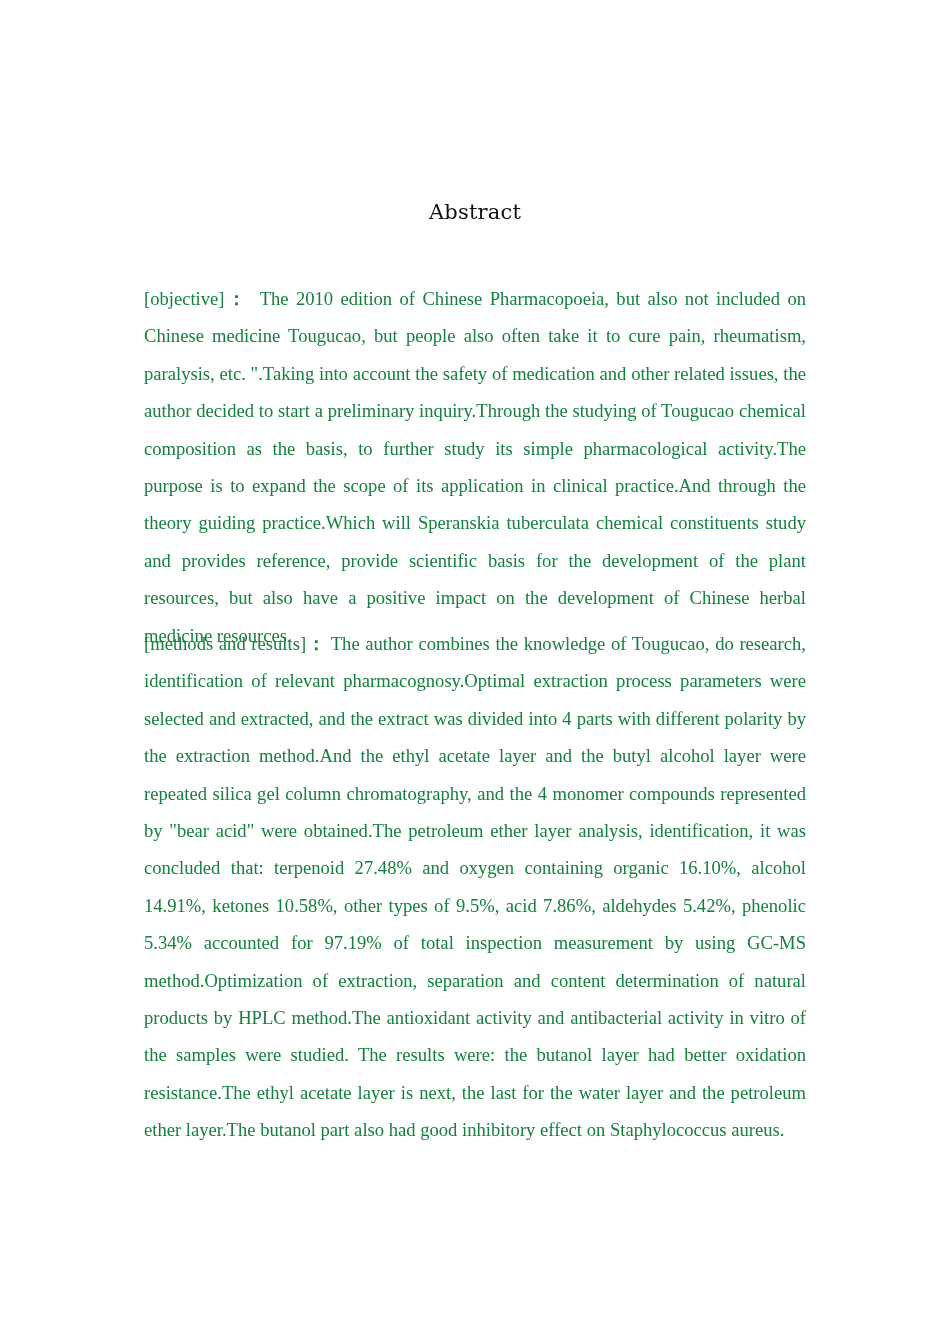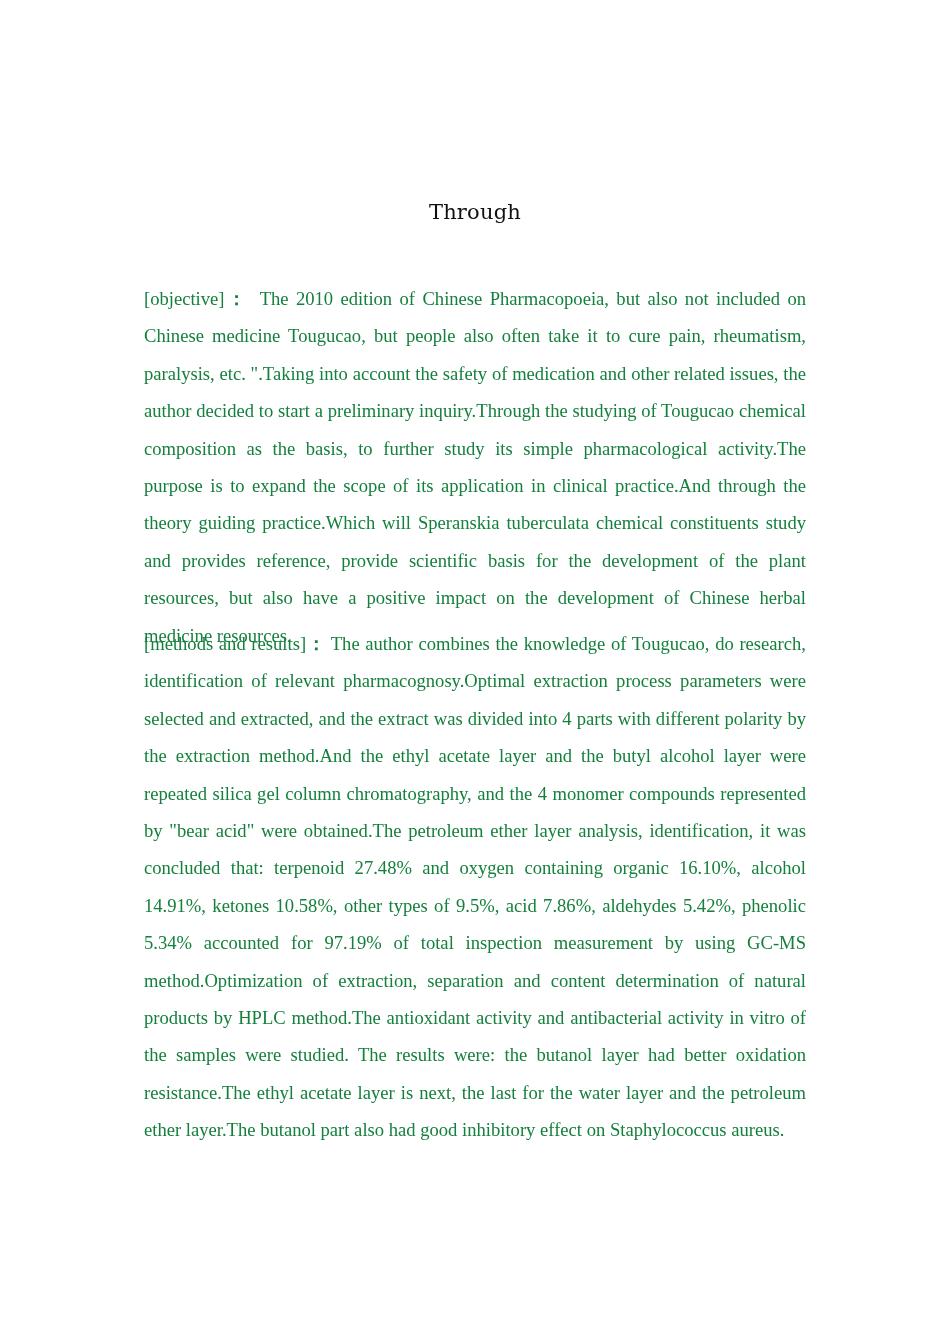--- a/index.html
+++ b/index.html
@@ -52,18 +52,18 @@
     }
     .colon {
       font-weight: bold;
       margin-right: 4px;
     }
   </style>
 </head>
 <body>
 
 <div class="page">
-  <div class="title">Through</div>
+  <div class="title">Abstract</div>
 
   <p class="body-text para-objective"><span class="label">[objective]</span><span class="colon">：</span><span> The 2010 edition of Chinese Pharmacopoeia, but also not included on Chinese medicine Tougucao, but people also often take it to cure pain, rheumatism, paralysis, etc. ".Taking into account the safety of medication and other related issues, the author decided to start a preliminary inquiry.Through the studying of Tougucao chemical composition as the basis, to further study its simple pharmacological activity.The purpose is to expand the scope of its application in clinical practice.And through the theory guiding practice.Which will Speranskia tuberculata chemical constituents study and provides reference, provide scientific basis for the development of the plant resources, but also have a positive impact on the development of Chinese herbal medicine resources.</span></p>
 
   <p class="body-text para-methods"><span class="label">[methods and results]</span><span class="colon">：</span><span>The author combines the knowledge of Tougucao, do research, identification of relevant pharmacognosy.Optimal extraction process parameters were selected and extracted, and the extract was divided into 4 parts with different polarity by the extraction method.And the ethyl acetate layer and the butyl alcohol layer were repeated silica gel column chromatography, and the 4 monomer compounds represented by "bear acid" were obtained.The petroleum ether layer analysis, identification, it was concluded that: terpenoid 27.48% and oxygen containing organic 16.10%, alcohol 14.91%, ketones 10.58%, other types of 9.5%, acid 7.86%, aldehydes 5.42%, phenolic 5.34% accounted for 97.19% of total inspection measurement by using GC-MS method.Optimization of extraction, separation and content determination of natural products by HPLC method.The antioxidant activity and antibacterial activity in vitro of the samples were studied. The results were: the butanol layer had better oxidation resistance.The ethyl acetate layer is next, the last for the water layer and the petroleum ether layer.The butanol part also had good inhibitory effect on Staphylococcus aureus.</span></p>
 </div>
 
 </body></html>

